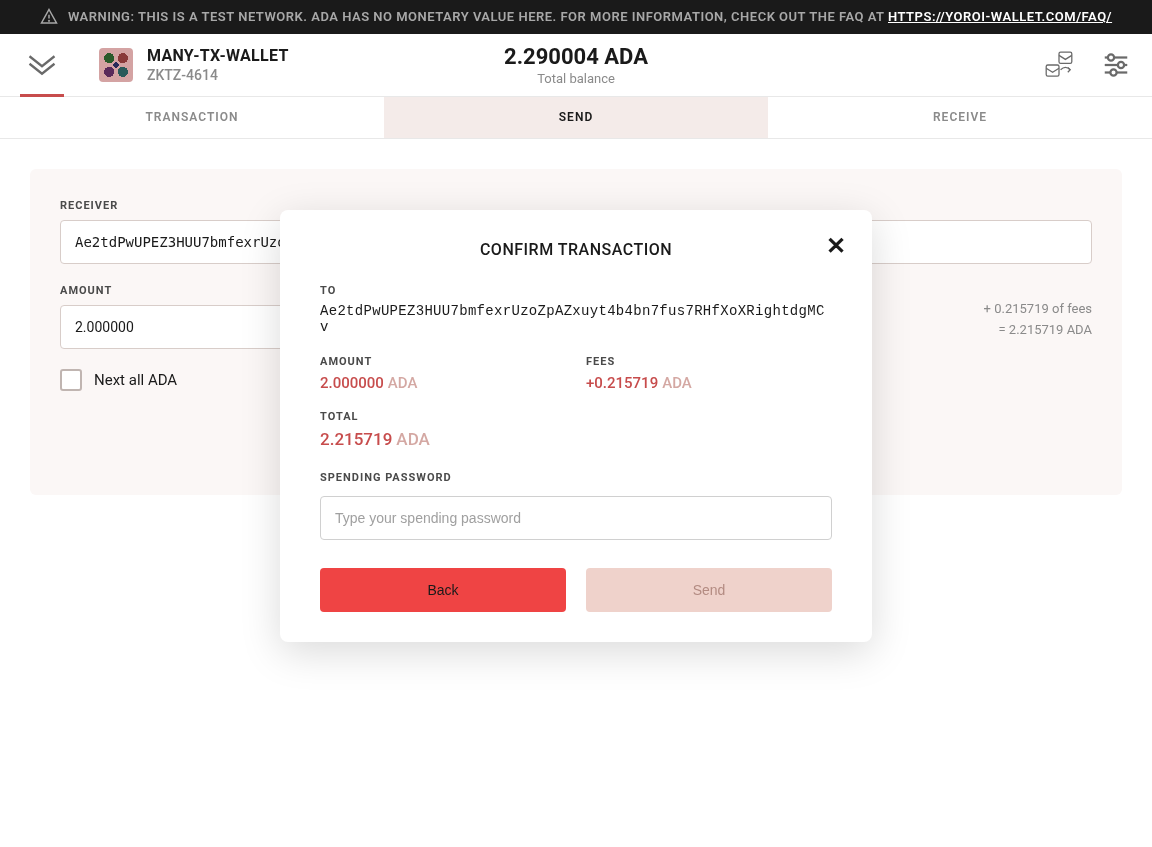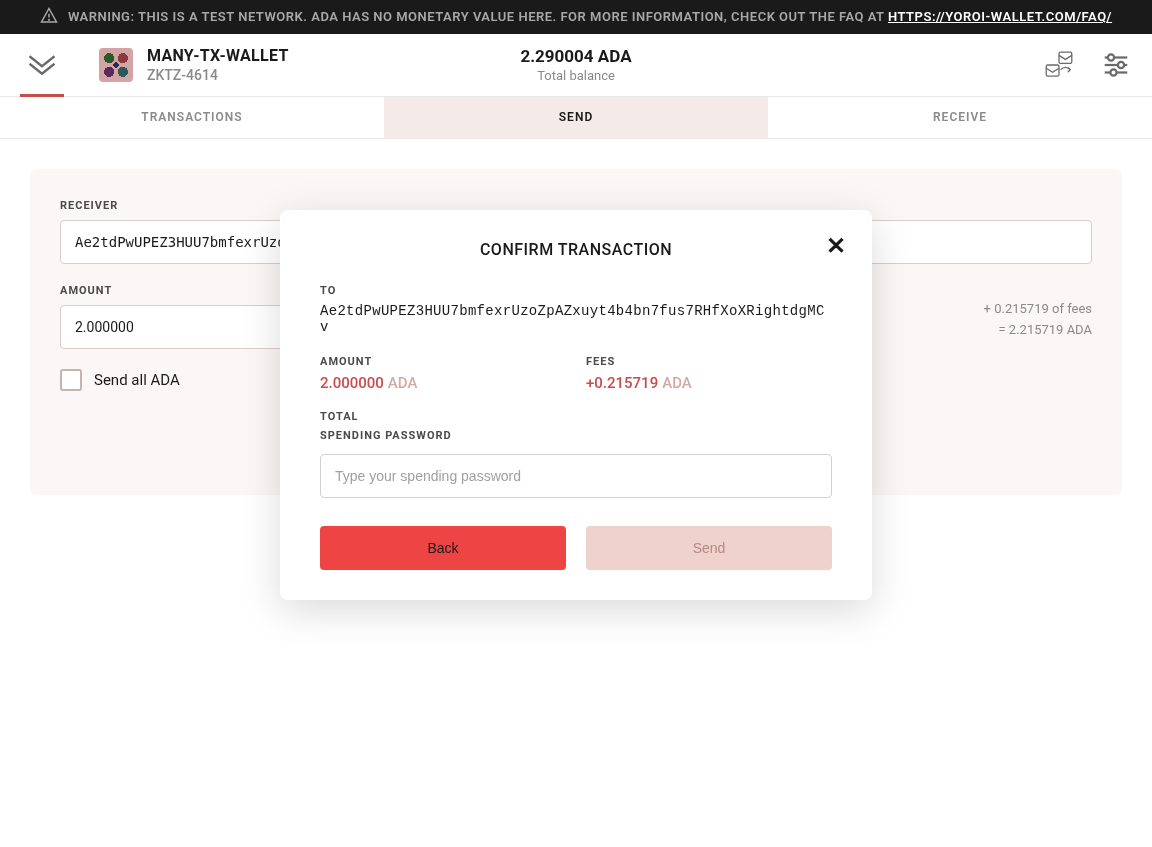--- a/index.html
+++ b/index.html
@@ -12,20 +12,21 @@
       position: relative;
     }
     .warning-banner {
       background: #1a1a1a;
       color: #a8a8a8;
       padding: 7px 20px;
       font-size: 13px;
       font-weight: 600;
       letter-spacing: 0.5px;
       display: flex;
+      align-items: center;
       justify-content: center;
       text-align: center;
       line-height: 1.5;
     }
     .warning-banner .warning-icon-svg {
       margin-right: 10px;
       flex-shrink: 0;
     }
     .warning-banner a {
       color: #ffffff;
@@ -79,21 +80,21 @@
       flex-direction: column;
     }
     .wallet-name { font-size: 16px; font-weight: 700; color: #1a1a1a; letter-spacing: 0.3px; }
     .wallet-id { font-size: 14px; color: #8a8a8a; font-weight: 500; margin-top: 2px; }
     .balance-block {
       position: absolute;
       left: 50%;
       transform: translateX(-50%);
       text-align: center;
     }
-    .balance-amount { font-size: 17px; font-weight: 700; color: #1a1a1a; }
+    .balance-amount { font-size: 22px; font-weight: 700; color: #1a1a1a; }
     .balance-label { font-size: 13px; color: #8a8a8a; margin-top: 2px; }
     .header-icons {
       margin-left: auto;
       display: flex;
       gap: 25px;
       align-items: center;
     }
     .header-icon { width: 32px; height: 32px; display: flex; align-items:center; justify-content:center; cursor:pointer; }
     .tabs {
       display: flex;
@@ -316,42 +317,42 @@
         <line x1="3" y1="12" x2="21" y2="12"></line>
           <circle cx="16" cy="12" r="2.5" fill="#fff"></circle>
         <line x1="3" y1="18" x2="21" y2="18"></line>
           <circle cx="10" cy="18" r="2.5" fill="#fff"></circle>
       </svg>
     </div>
   </div>
 </div>
 
 <div class="tabs">
-  <div class="tab">TRANSACTIONS</div>
+  <div class="tab">TRANSACTION</div>
   <div class="tab active">SEND</div>
   <div class="tab">RECEIVE</div>
 </div>
 
 <div class="content">
   <div class="send-form">
     <div class="field-label">RECEIVER</div>
     <input class="text-input" value="Ae2tdPwUPEZ3HUU7bmfexrUzo" style="">
     <div class="amount-row">
       <div class="amount-input-wrap">
         <div class="field-label">AMOUNT</div>
         <input class="text-input" style="font-family: inherit;" value="2.000000">
       </div>
       <div class="fees-display">
         <div class="fees-line1">+ 0.215719 of fees</div>
         <div>= 2.215719 ADA</div>
       </div>
     </div>
     <div class="checkbox-row">
       <div class="checkbox"></div>
-      <div class="checkbox-label">Send all ADA</div>
+      <div class="checkbox-label">Next all ADA</div>
     </div>
     <button class="next-btn">Next</button>
   </div>
 </div>
 
 <div class="modal-overlay">
   <div class="modal">
     <div class="modal-title">CONFIRM TRANSACTION</div>
     <div class="modal-close">✕</div>
 
@@ -368,20 +369,23 @@
         </div>
         <div class="modal-amount-col">
           <div class="modal-section-label">FEES</div>
           <div class="amount-value">
             <span class="num">+0.215719</span><span class="unit">ADA</span>
           </div>
         </div>
       </div>
 
       <div class="modal-section-label">TOTAL</div>
+      <div class="total-value" style="margin-bottom:22px;">
+        <span class="num">2.215719</span><span class="unit">ADA</span>
+      </div>
 
       <div class="modal-section-label">SPENDING PASSWORD</div>
       <input type="password" class="password-input" placeholder="Type your spending password" style="">
 
       <div class="modal-buttons">
         <button class="modal-btn btn-back">Back</button>
         <button class="modal-btn btn-send">Send</button>
       </div>
     </div>
   </div>

